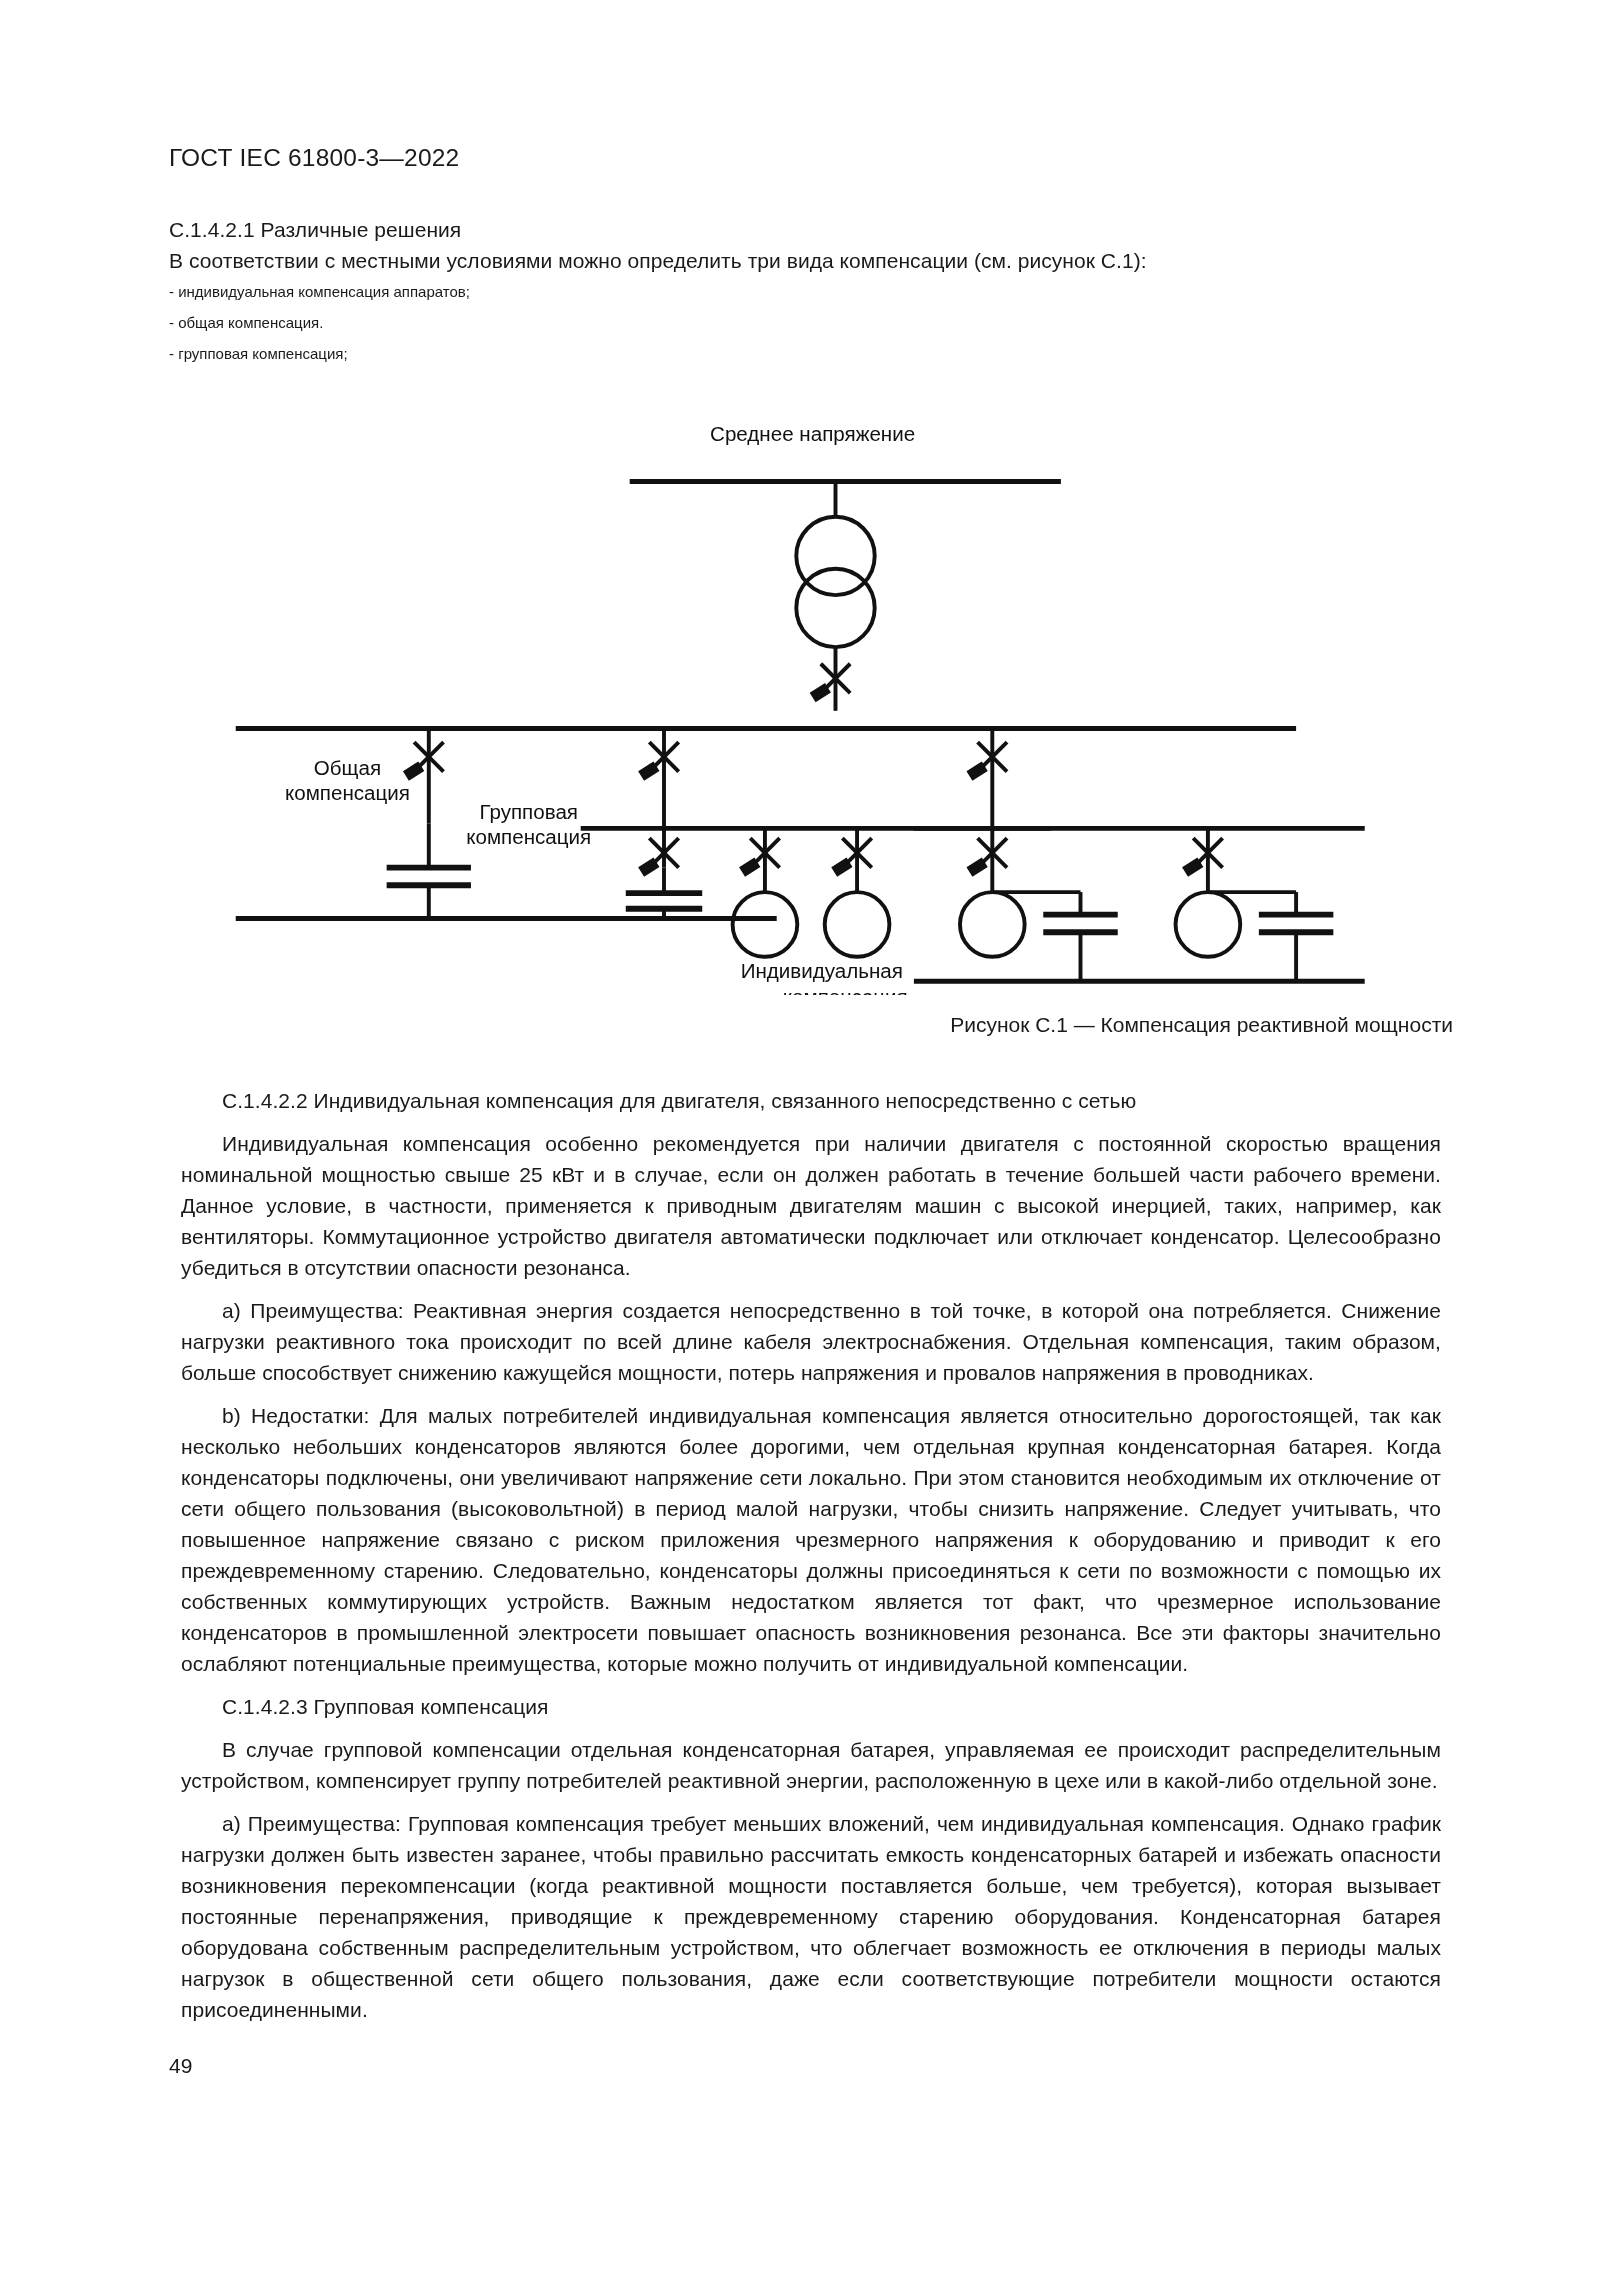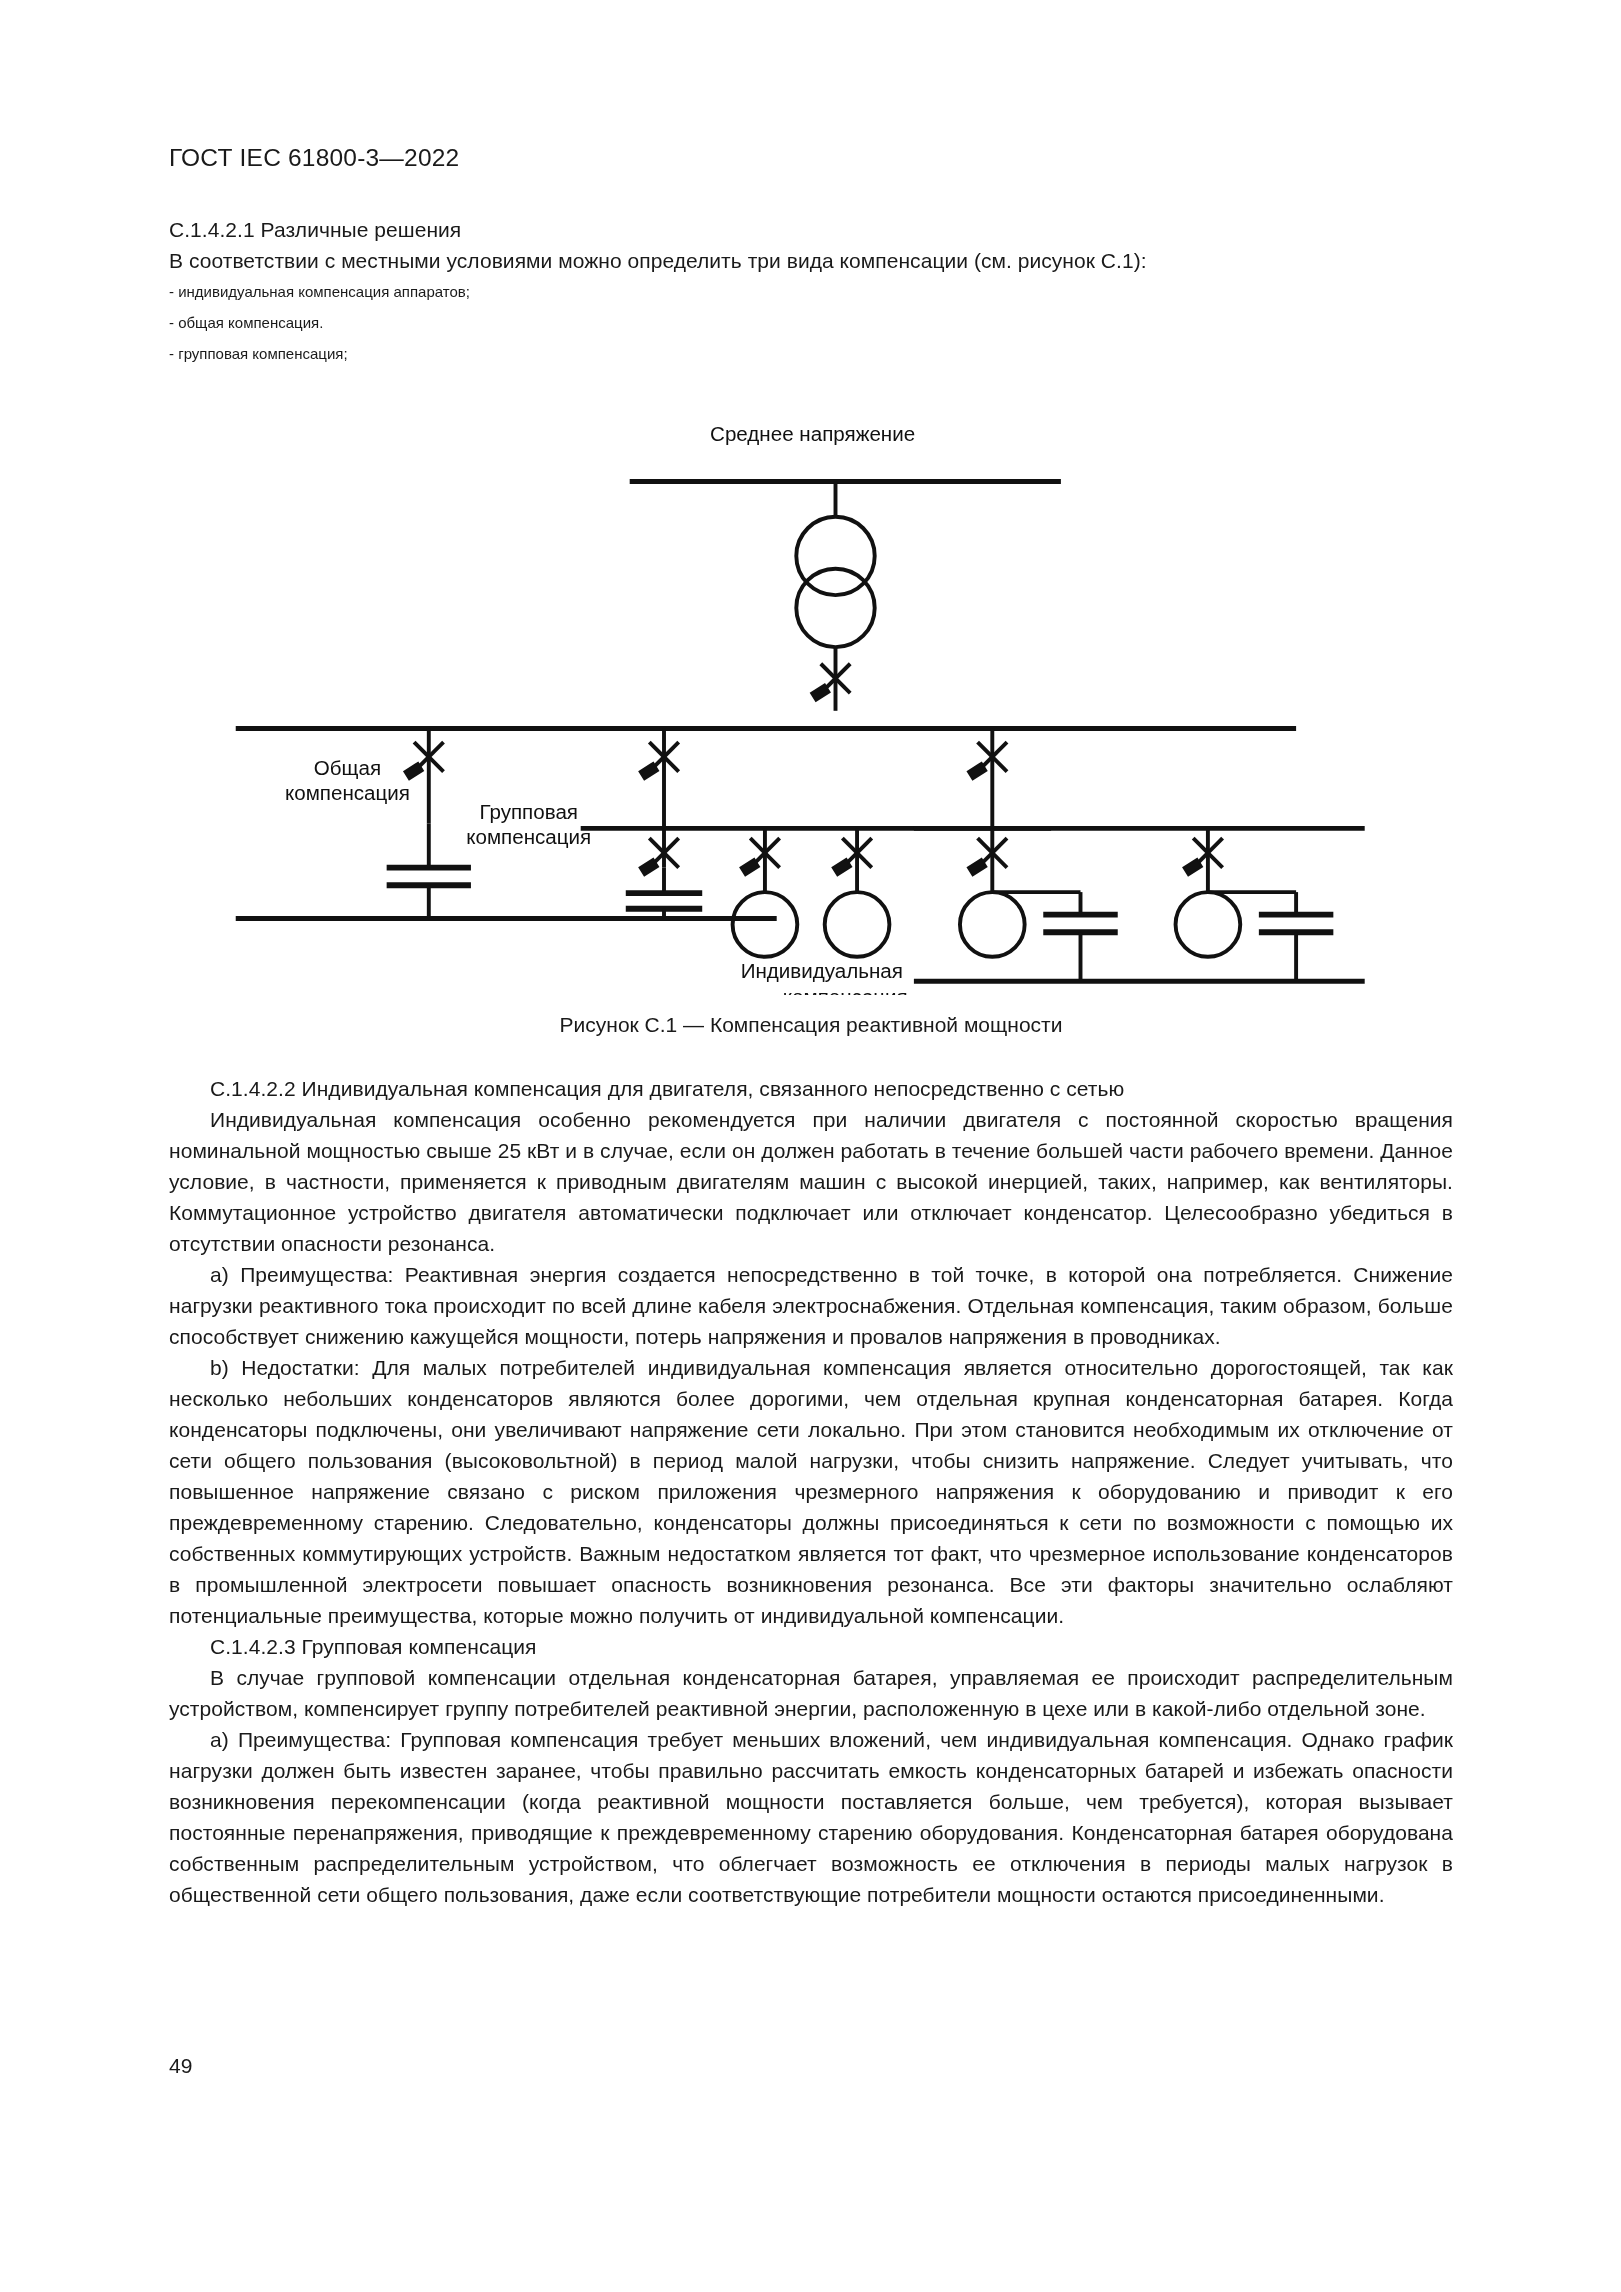--- a/index.html
+++ b/index.html
@@ -38,21 +38,21 @@
     position: absolute;
     left: 169px;
     top: 214px;
     width: 1284px;
   }
 
   .para {
     font-size: 21px;
     line-height: 31px;
     text-align: justify;
-    margin: 0;
+    margin: 12px;
     letter-spacing: 0.05px;
   }
   .para.flush { text-indent: 0; }
   .para.indent { text-indent: 41px; }
   .para.noj { text-align: left; }
 
   .dash-item {
     font-size: 15px;
     line-height: 31px;
     margin: 0;
@@ -71,21 +71,21 @@
     width: 1284px;
     height: 647px;
   }
   .figure svg { display: block; }
 
   .figcaption {
     position: absolute;
     left: 0;
     top: 603px;
     width: 1284px;
-    text-align: center;
+    text-align: right;
     font-size: 21px;
     line-height: 29px;
   }
 
   
   .body-text {
     position: absolute;
     left: 169px;
     top: 1073px;
     width: 1284px;

